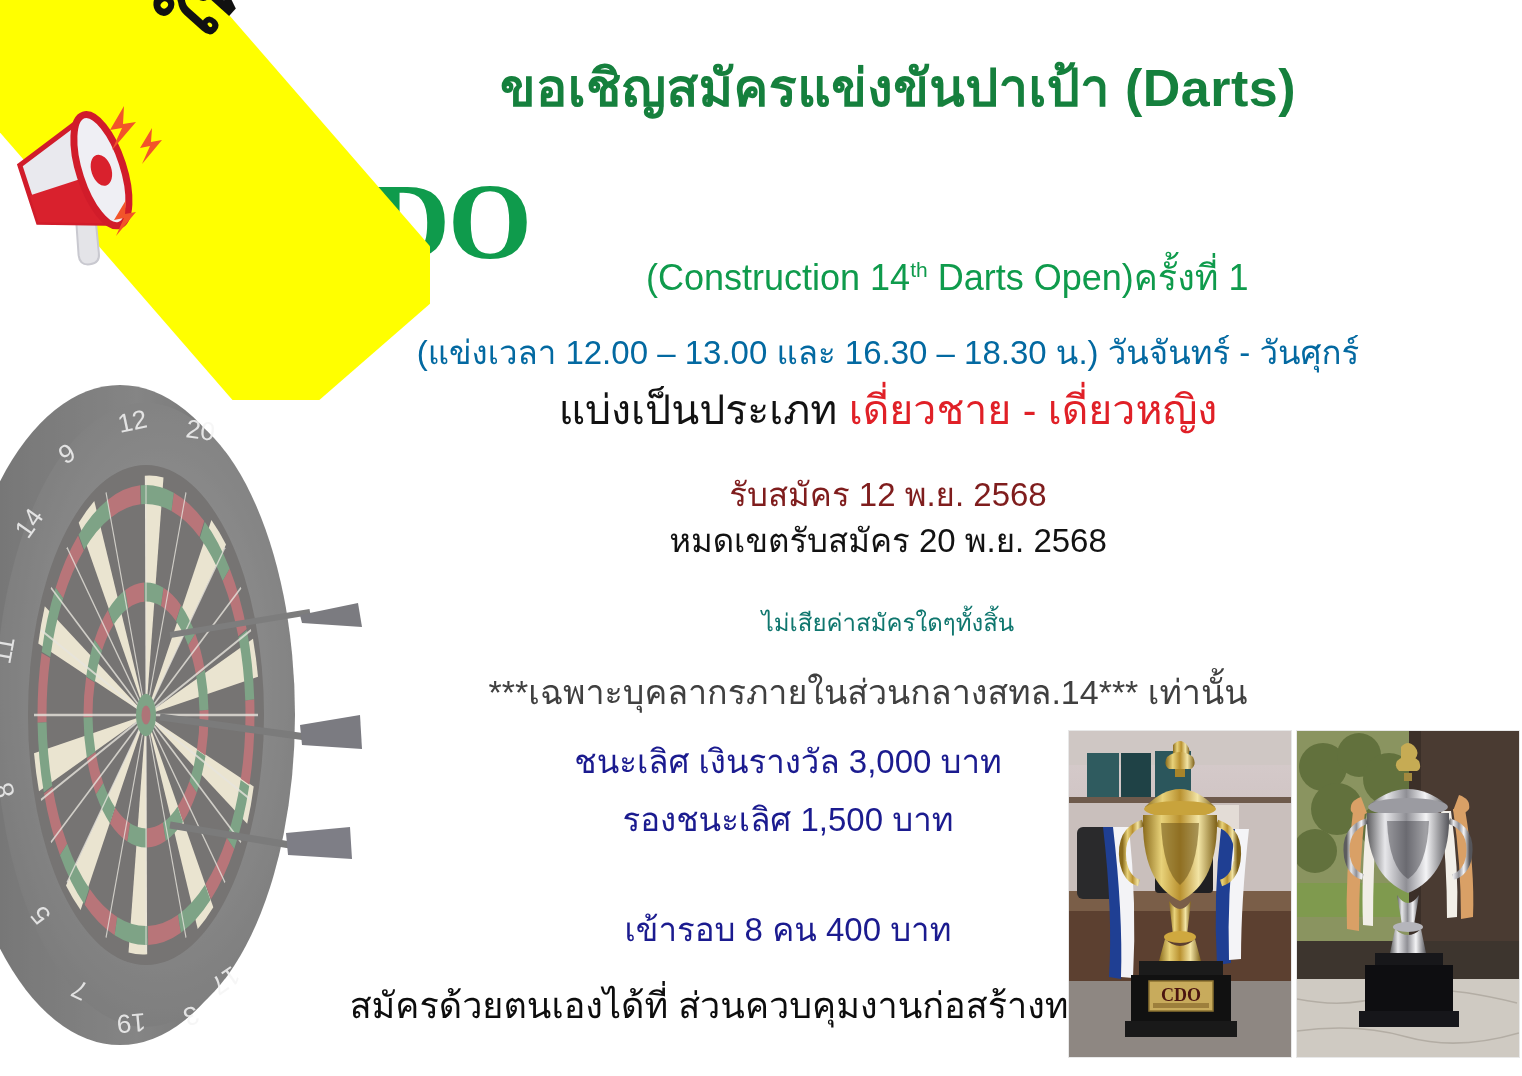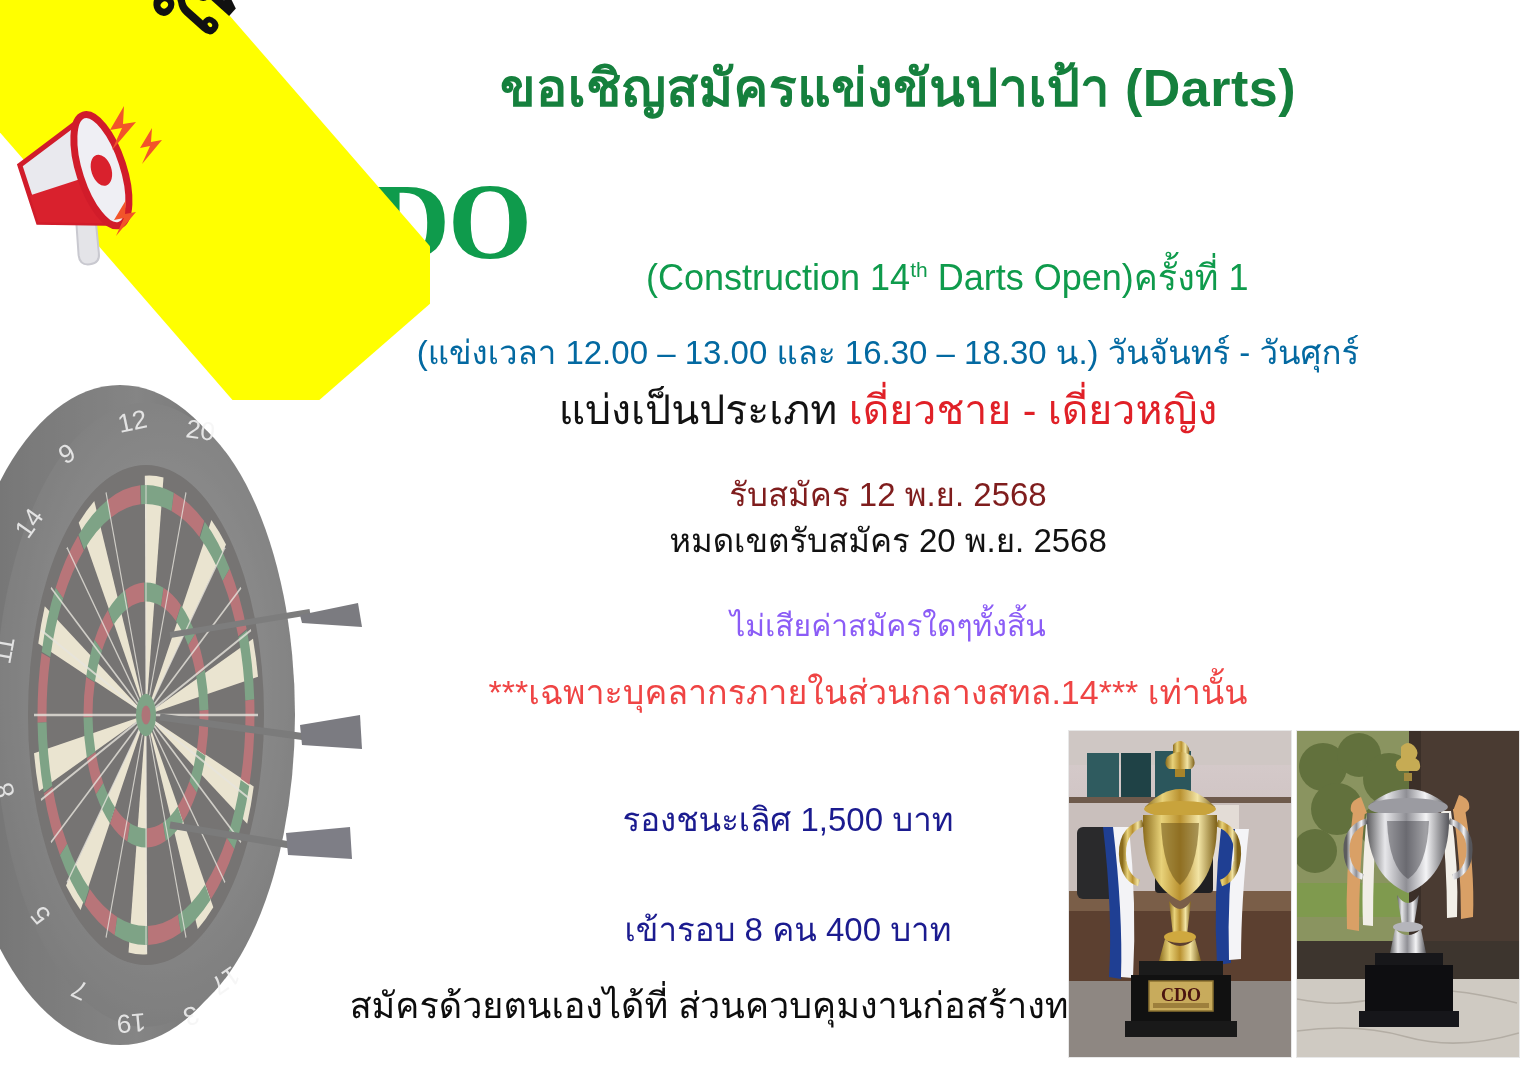--- a/index.html
+++ b/index.html
@@ -50,23 +50,23 @@
     font-size:36px;color:#0f9b4c;font-weight:normal;margin-top:16px;
   }
   .t-cdo-sub sup{font-size:21px;vertical-align:super;}
 
   .t-time{left:120px;top:336px;width:1000px;text-align:center;font-size:33px;color:#0369a1;}
   .t-cat{left:120px;top:390px;width:1000px;text-align:center;font-size:41px;color:#121212;}
   .t-cat .red{color:#e02027;}
 
   .t-open{left:120px;top:478px;width:1000px;text-align:center;font-size:33px;color:#7f1d1d;}
   .t-close{left:120px;top:524px;width:1000px;text-align:center;font-size:33px;color:#121212;}
-  .t-free{left:120px;top:611px;width:1000px;text-align:center;font-size:30px;color:#8b5cf6;font-family:Liberation Serif, serif;}
-
-  .t-only{left:100px;top:675px;width:1000px;text-align:center;font-size:34px;color:#ef4444;font-weight:500;}
+  .t-free{left:120px;top:611px;width:1000px;text-align:center;font-size:24px;color:#0f766e;font-family:Liberation Serif, serif;}
+
+  .t-only{left:100px;top:675px;width:1000px;text-align:center;font-size:34px;color:#404040;font-weight:500;}
 
   .t-prize{left:90px;top:0;width:860px;text-align:center;font-size:33px;color:#1b1b8f;}
   .p1{top:745px;}
   .p2{top:803px;}
   .p3{top:858px;}
   .p4{top:913px;}
 
   .t-apply{left:10px;top:988px;width:900px;text-align:center;font-size:36px;color:#0d0d0d;}
 
   
@@ -205,20 +205,21 @@
   <div class="line t-cat">
     <span>แบ่งเป็นประเภท </span><span class="red">เดี่ยวชาย - เดี่ยวหญิง</span>
   </div>
 
   <div class="line t-open">รับสมัคร 12 พ.ย. 2568</div>
   <div class="line t-close">หมดเขตรับสมัคร 20 พ.ย. 2568</div>
   <div class="line t-free">ไม่เสียค่าสมัครใดๆทั้งสิ้น</div>
 
   <div class="line t-only">***เฉพาะบุคลากรภายในส่วนกลางสทล.14*** เท่านั้น</div>
 
+  <div class="line t-prize p1">ชนะเลิศ เงินรางวัล 3,000 บาท</div>
   <div class="line t-prize p2">รองชนะเลิศ 1,500 บาท</div>
   <div class="line t-prize p4">เข้ารอบ 8 คน 400 บาท</div>
 
   <div class="line t-apply">สมัครด้วยตนเองได้ที่ ส่วนควบคุมงานก่อสร้างทาง</div>
 </div>
 
 <div class="photos">
 
   <div class="photo photo-left">
     <svg viewBox="0 0 222 326" width="222" height="326" xmlns="http://www.w3.org/2000/svg">

